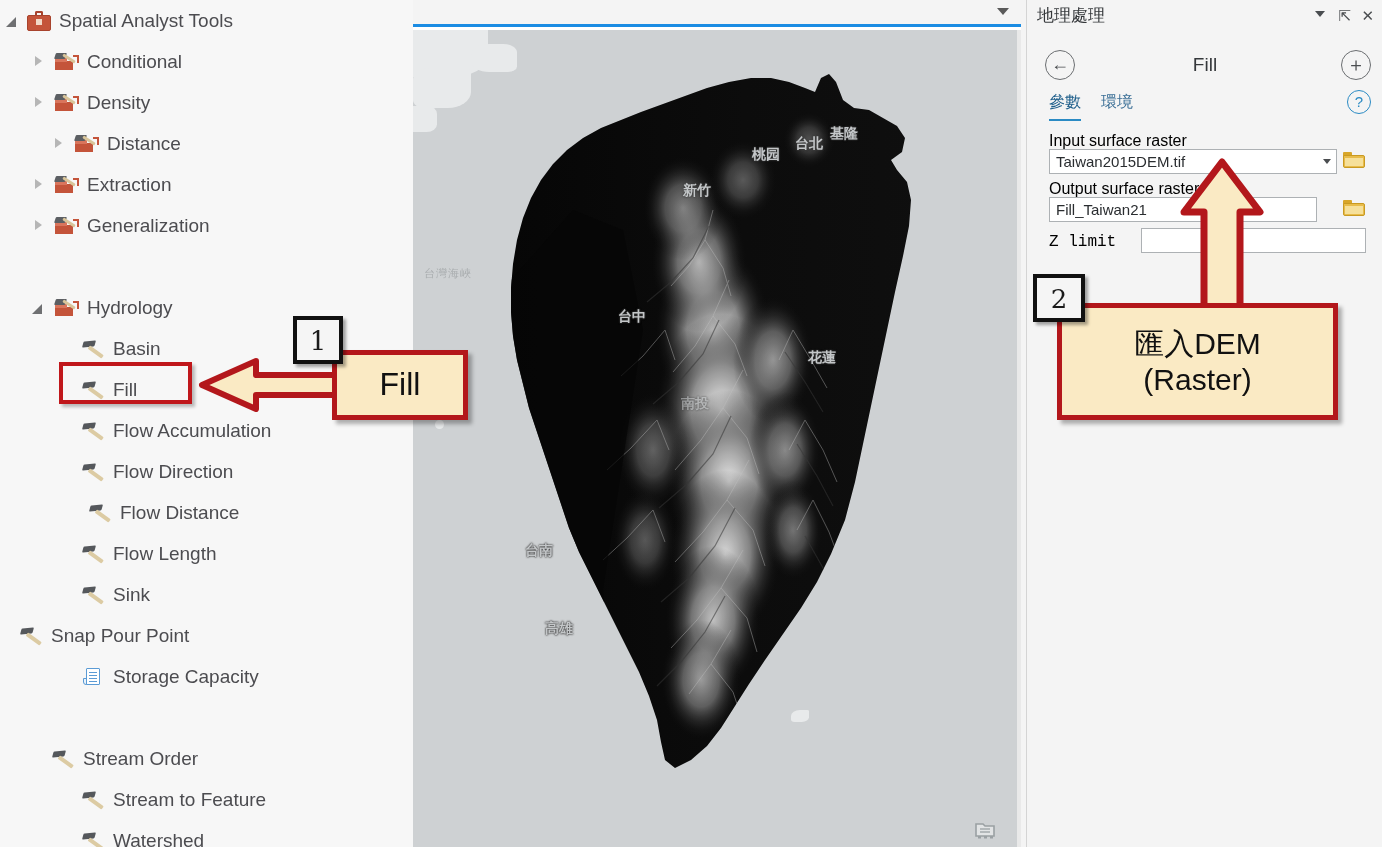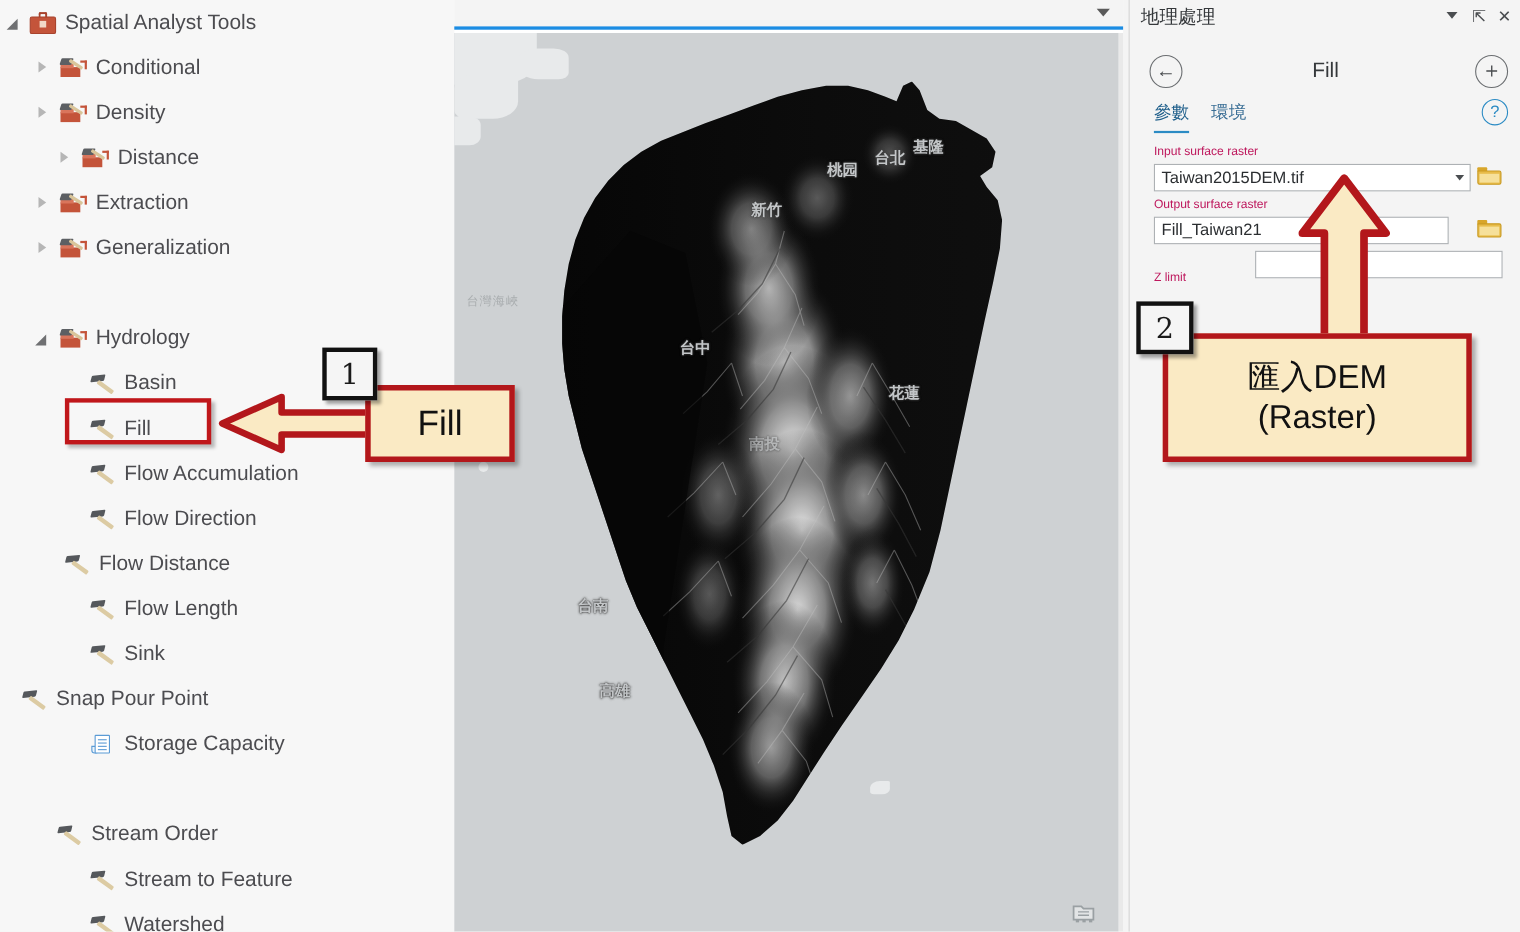--- a/index.html
+++ b/index.html
@@ -159,21 +159,21 @@
     font-family:"DejaVu Sans", sans-serif; padding-bottom:6px;
   }
   .gp-tab.active { color:#1f5f8b; border-bottom:2.5px solid #2b8bc4; }
   #gp-help-btn {
     position:absolute; right:12px; top:-2px; width:24px; height:24px;
     border:1.6px solid #2b8bc4; border-radius:50%;
     color:#2b8bc4; font-size:15px; line-height:21px; text-align:center;
   }
 
   .gp-field-label {
-    position:absolute; left:22px; font-size:11px; color:#be185d;
+    position:absolute; left:22px; font-size:16px; color:#000000;
   }
   .gp-input {
     position:absolute; height:25px; background:#fff;
     border:1px solid #adb1b4; font-size:15px; color:#2a2d30;
     padding:0 6px; line-height:23px; overflow:hidden; white-space:nowrap;
   }
   .gp-combo-arrow {
     position:absolute; width:0;height:0;
     border-left:4px solid transparent;border-right:4px solid transparent;
     border-top:5px solid #4a4d50;
@@ -334,21 +334,21 @@
     <div class="tree-row" style="top: 451px; padding-left: 62px;">
       <span class="expander empty"></span>
       <span style="width:8px;flex:0 0 auto"></span>
       <span class="ic-hammer">
         <span class="hd"></span>
         <span class="hn"></span>
       </span>
       <span style="width:8px;flex:0 0 auto"></span>
       <span class="lbl">Flow Direction</span>
     </div>
-    <div class="tree-row" style="top: 492px; padding-left: 39px;">
+    <div class="tree-row" style="top: 492px; padding-left: 69px;">
       <span class="expander empty"></span>
       <span style="width:8px;flex:0 0 auto"></span>
       <span class="ic-hammer">
         <span class="hd"></span>
         <span class="hn"></span>
       </span>
       <span style="width:8px;flex:0 0 auto"></span>
       <span class="lbl">Flow Distance</span>
     </div>
     <div class="tree-row" style="top: 533px; padding-left: 62px;">
@@ -578,21 +578,21 @@
   </div>
 
   <div class="gp-field-label" style="top:180px;">Output surface raster</div>
   <div class="gp-input" style="left:22px; top:197px; width:268px;">Fill_Taiwan21</div>
   <div class="ic-folder" style="left:316px; top:200px;">
     <div class="tab"></div>
       <div class="bd"></div>
       <div class="in"></div>
   </div>
 
-  <div class="gp-field-label" style="top:246px;">Z limit</div>
+  <div class="gp-field-label" style="top:233px;font-family:Liberation Mono, monospace;">Z limit</div>
   <div class="gp-input" style="left:114px; top:228px; width:225px;"></div>
 </div>
 
 <div class="hl-box" style="left:59px; top:362px; width:133px; height:42px;"></div>
 
 <svg class="arrow-svg" style="left:196px; top:357px; width:150px; height:56px;" viewBox="0 0 150 56">
   <path d="M148,18 L60,18 L60,4 L6,28 L60,52 L60,38 L148,38 Z" fill="#faeac4" stroke="#b3171b" stroke-width="6" stroke-linejoin="round"></path>
 </svg>
 
 <div class="num-badge" style="left:293px; top:316px; width:50px; height:48px; line-height:42px;">1</div>

